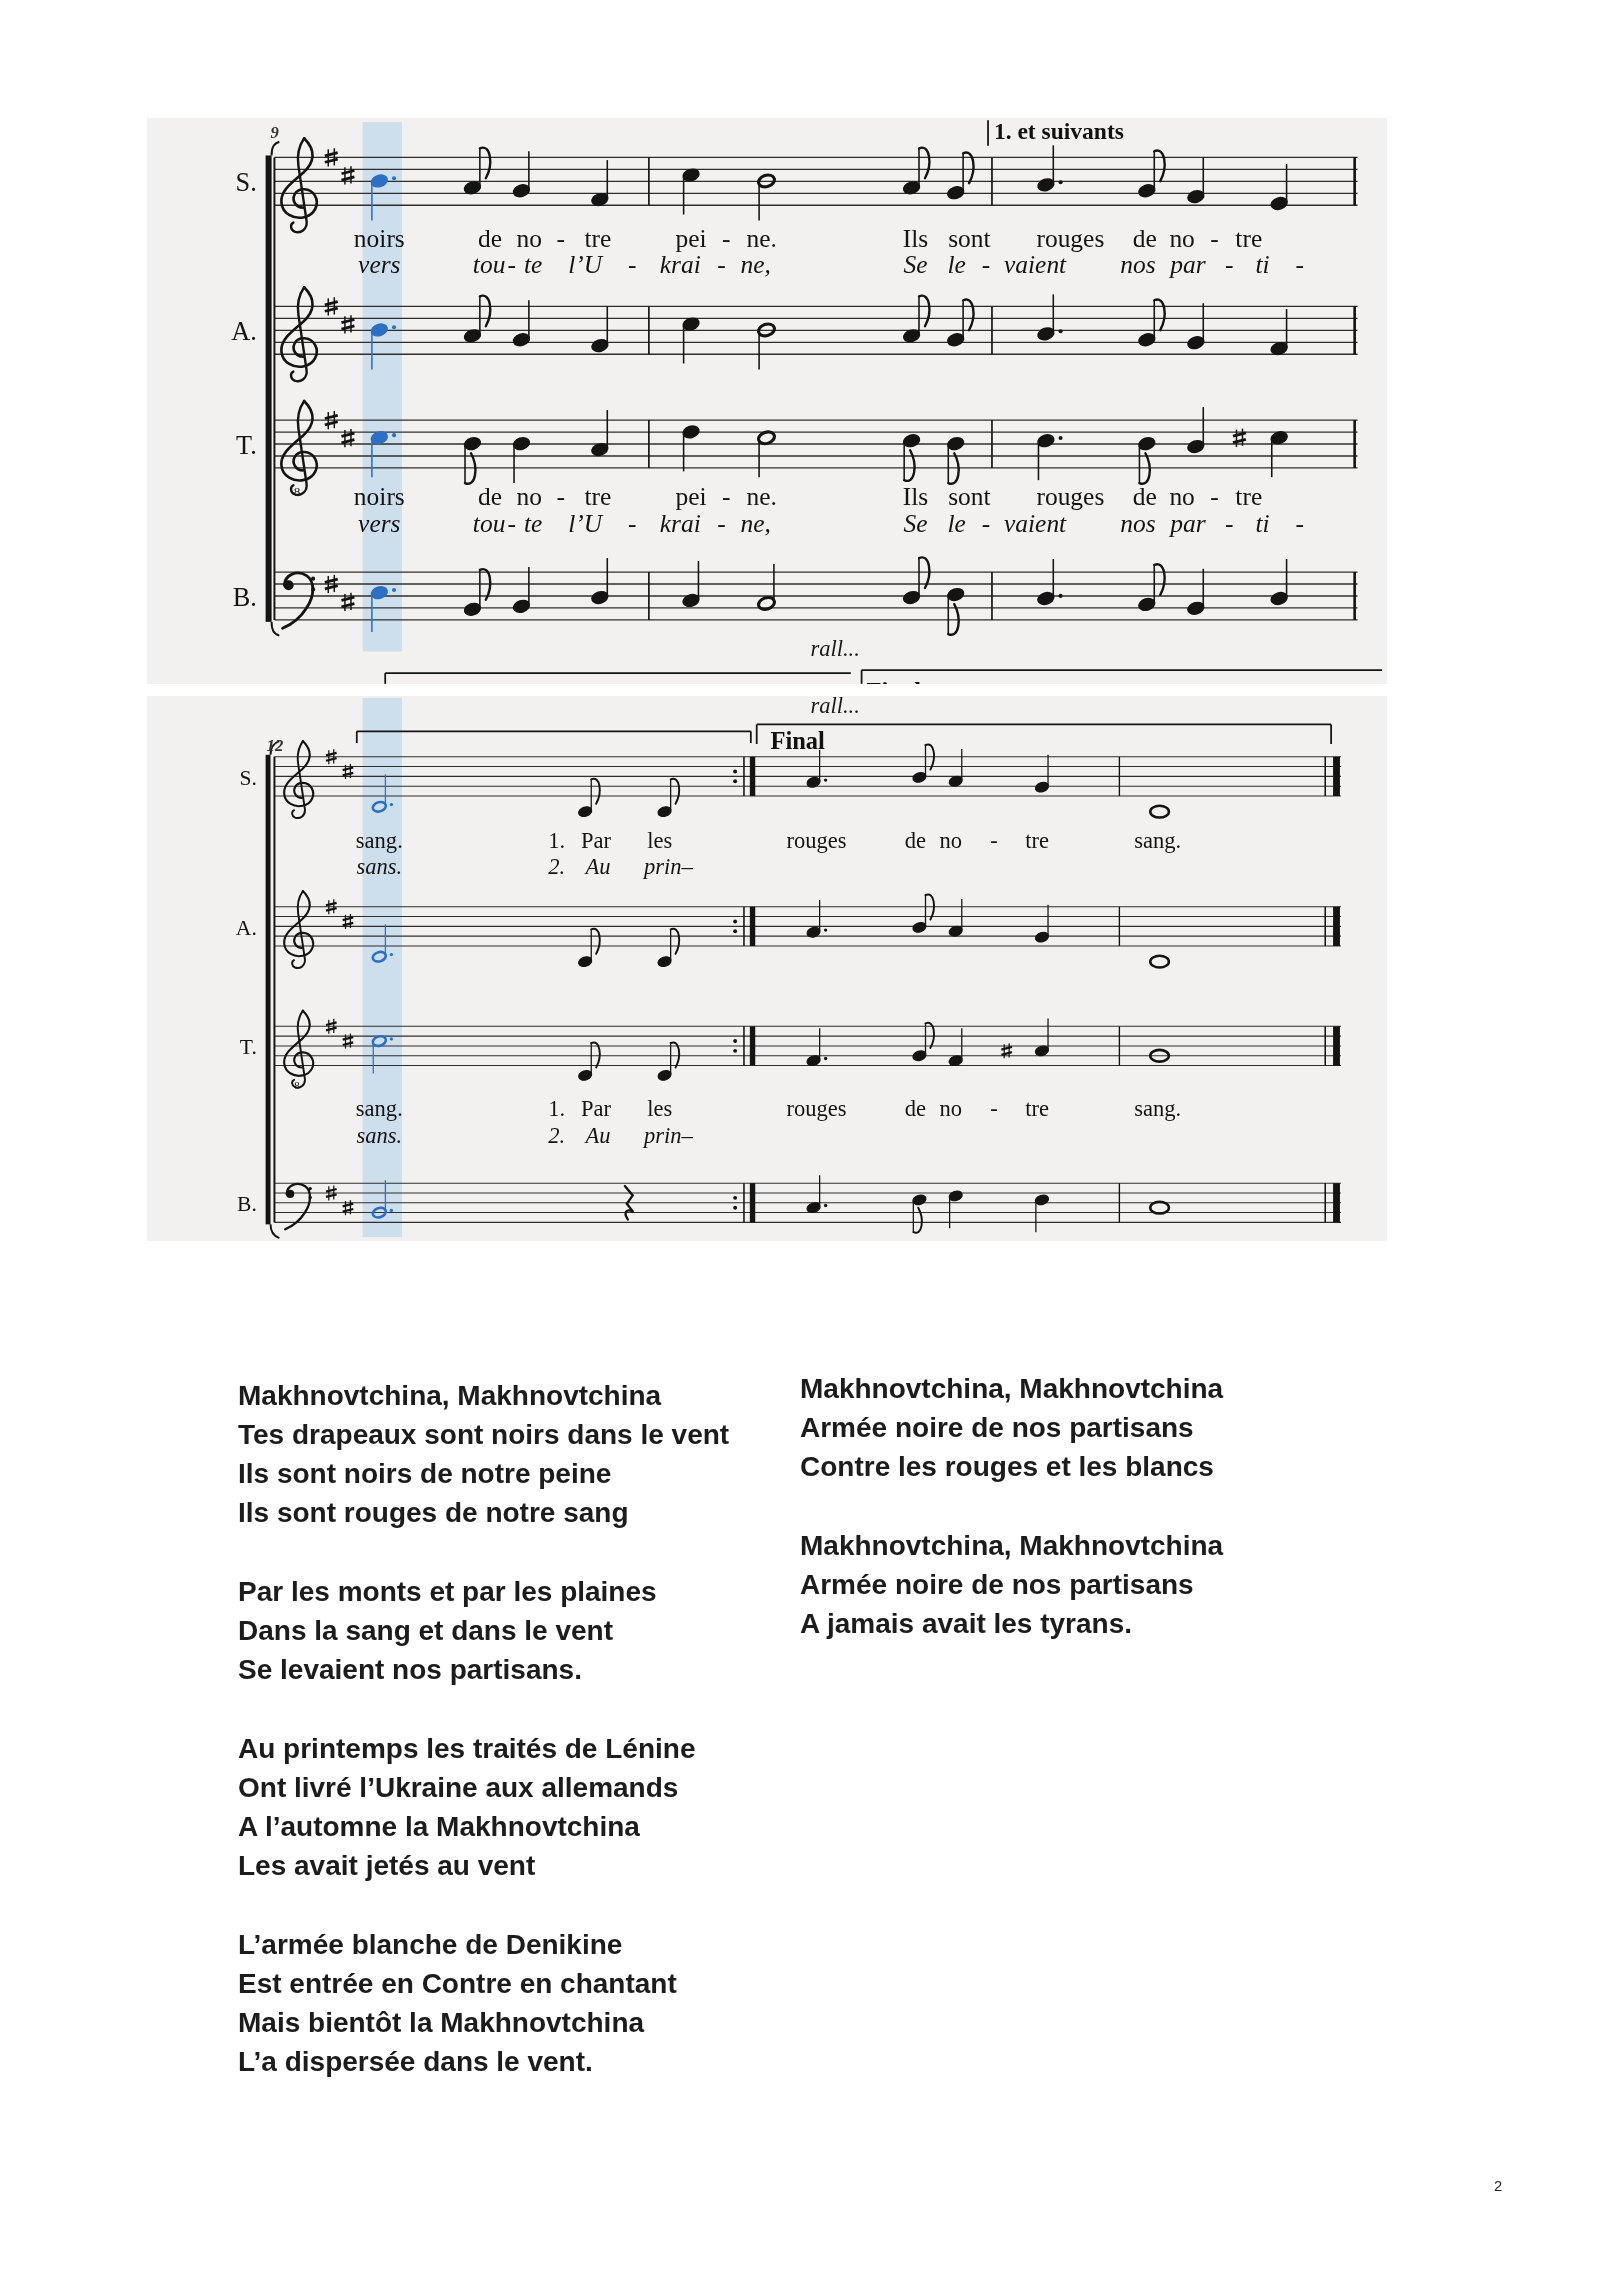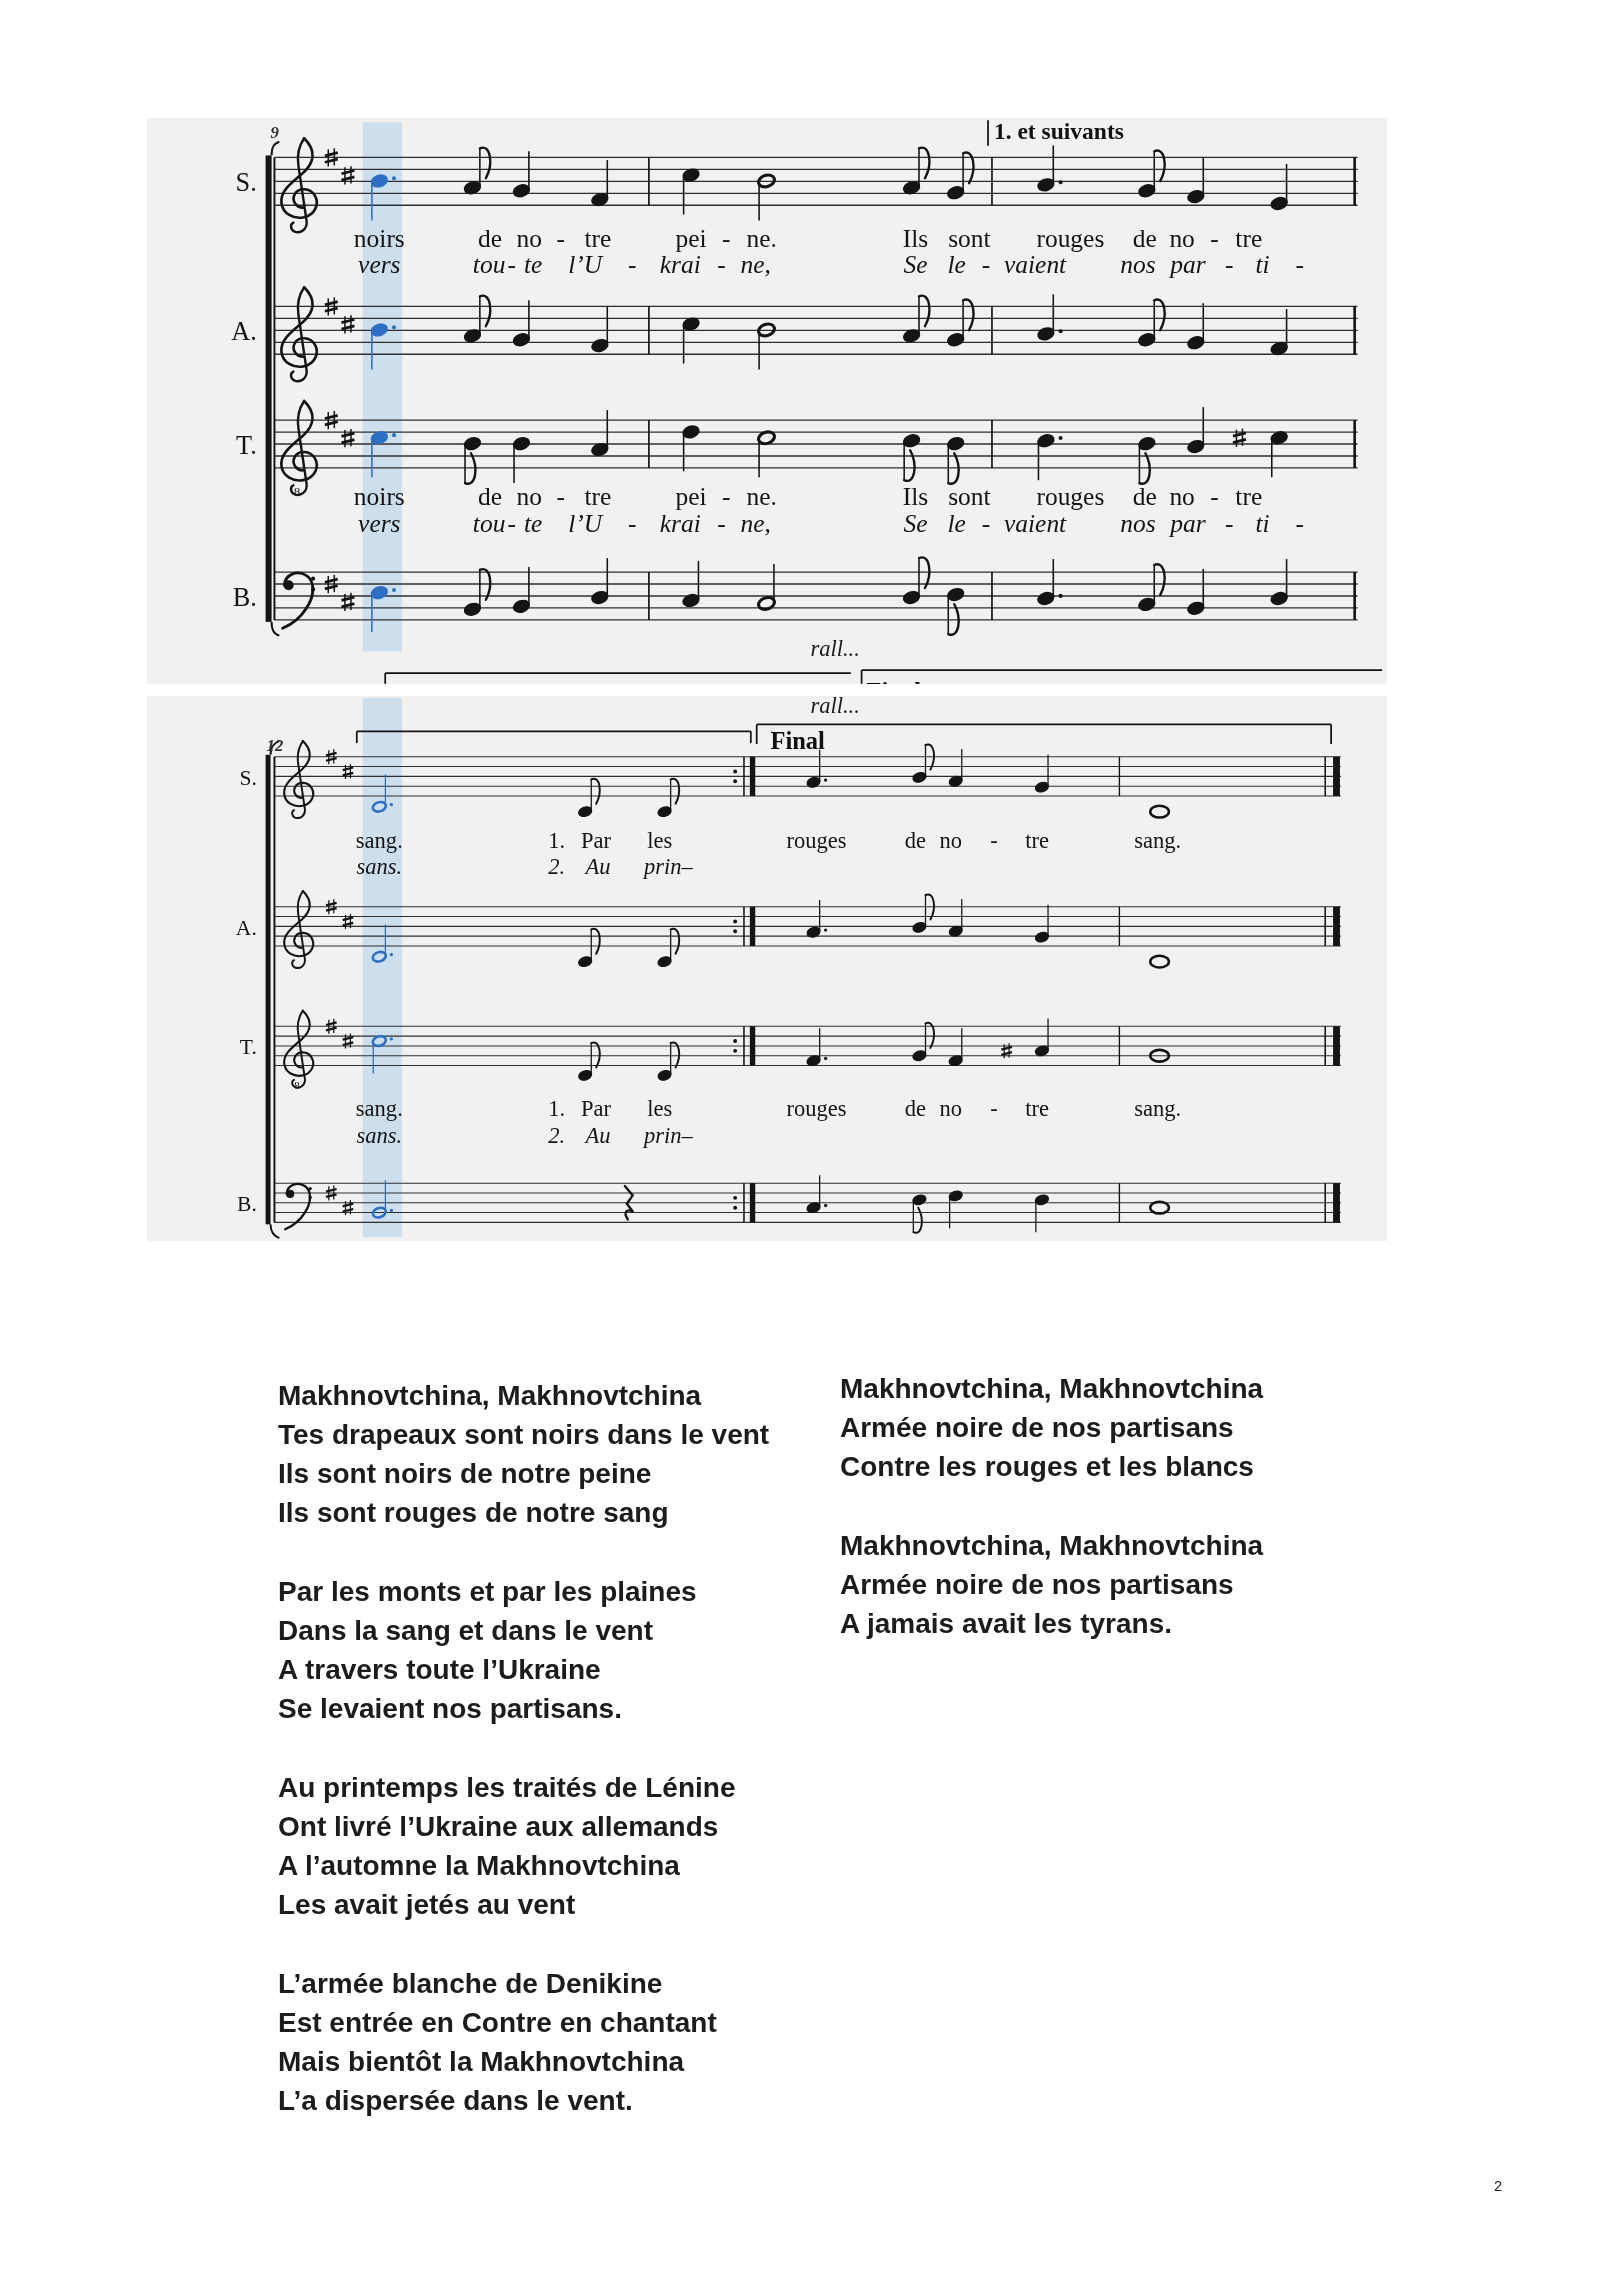--- a/index.html
+++ b/index.html
@@ -1,21 +1,21 @@
 <!DOCTYPE html>
 <html><head>
 <meta charset="utf-8">
 <style>
   html,body{margin:0;padding:0;background:#fff;}
   .page{position:relative;width:1621px;height:2293px;background:#ffffff;overflow:hidden;
         font-family:"Liberation Serif","DejaVu Serif",serif;}
   .score-img{position:absolute;overflow:hidden;}
   .score-img svg{display:block;}
   .verse-col{position:absolute;font-family:"Liberation Sans","DejaVu Sans",sans-serif;
-             font-weight:700;font-size:28px;line-height:39px;color:#1c1c1c;letter-spacing:0;margin-left:40px;}
+             font-weight:700;font-size:28px;line-height:39px;color:#1c1c1c;letter-spacing:0;}
   .stanza{margin:0 0 40px 0;}
   .verse-line{white-space:nowrap;}
   .page-num{position:absolute;font-family:"Liberation Sans","DejaVu Sans",sans-serif;
             font-size:14.7px;color:#222;}
   
   text.lyr{font-family:"Liberation Serif","DejaVu Serif",serif;fill:#141414;}
   text.lyr.it{font-style:italic;}
   text.bold{font-family:"Liberation Serif","DejaVu Serif",serif;font-weight:bold;fill:#111;}
   text.italic{font-family:"Liberation Serif","DejaVu Serif",serif;font-style:italic;fill:#1a1a1a;}
   text.mnum{font-family:"Liberation Serif","DejaVu Serif",serif;font-style:italic;font-weight:bold;fill:#333;}
@@ -774,21 +774,20 @@
   <div class="verse-col" id="verses-left" style="left:238px;top:1376px;">
       <div class="stanza">
         <div class="verse-line">Makhnovtchina, Makhnovtchina</div>
         <div class="verse-line">Tes drapeaux sont noirs dans le vent</div>
         <div class="verse-line">Ils sont noirs de notre peine</div>
         <div class="verse-line">Ils sont rouges de notre sang</div>
       </div>
       <div class="stanza">
         <div class="verse-line">Par les monts et par les plaines</div>
         <div class="verse-line">Dans la sang et dans le vent</div>
-        <div class="verse-line">A travers toute l’Ukraine</div>
         <div class="verse-line">Se levaient nos partisans.</div>
       </div>
       <div class="stanza">
         <div class="verse-line">Au printemps les traités de Lénine</div>
         <div class="verse-line">Ont livré l’Ukraine aux allemands</div>
         <div class="verse-line">A l’automne la Makhnovtchina</div>
         <div class="verse-line">Les avait jetés au vent</div>
       </div>
       <div class="stanza">
         <div class="verse-line">L’armée blanche de Denikine</div>

